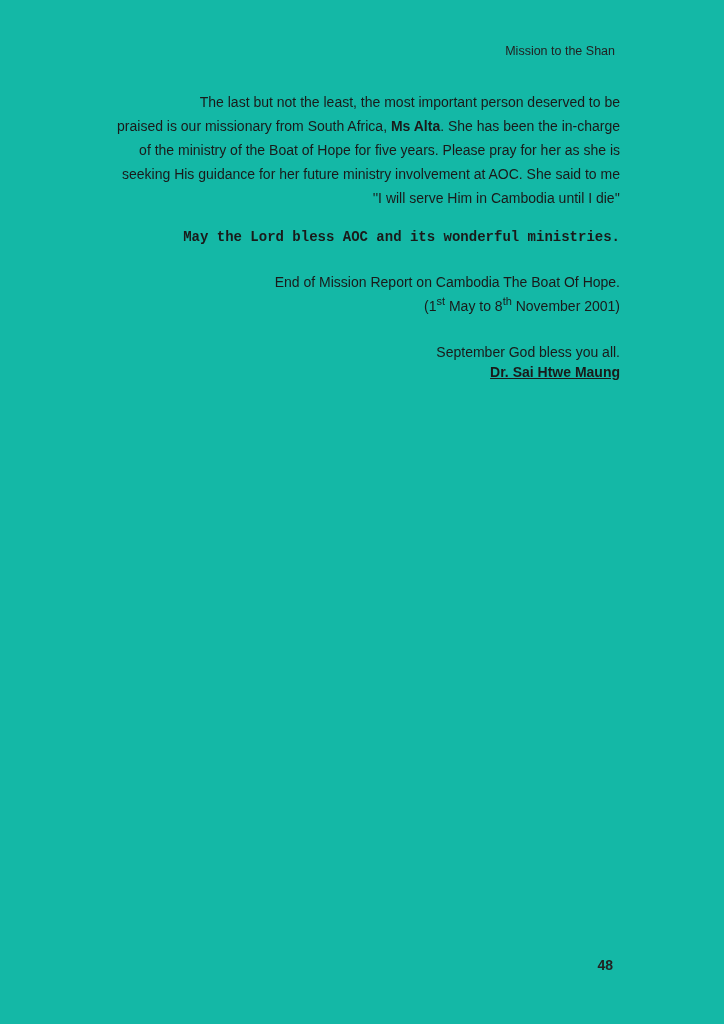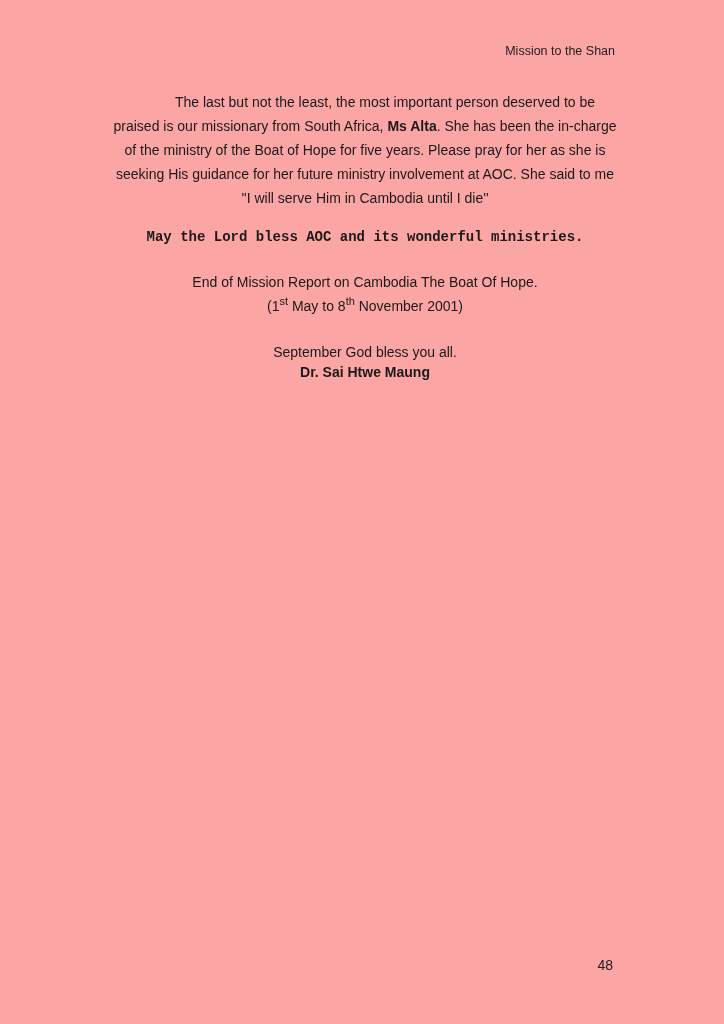--- a/index.html
+++ b/index.html
@@ -4,66 +4,67 @@
 <style>
   html, body {
     margin: 0;
     padding: 0;
     background: #ffffff;
   }
   .sheet {
     position: relative;
     width: 724px;
     height: 1024px;
-    background: #fca5a5;
+    background: #14b8a6;
     font-family: "Liberation Sans", "DejaVu Sans", sans-serif;
     color: #1a1a1a;
     overflow: hidden;
   }
   .running-header {
     position: absolute;
     top: 44px;
     right: 109px;
     font-size: 12.5px;
     line-height: 14px;
     color: #222222;
   }
   .content {
     position: absolute;
     left: 110px;
     top: 90px;
     width: 510px;
     font-size: 14px;
     line-height: 24px;
-    text-align: center;
+    text-align: right;
   }
   .content p { margin: 0; padding: 0; }
   .para { text-indent: 40px; }
   .para b { font-weight: bold; }
   .blessing {
     margin-top: 15px !important;
     font-weight: bold;
     font-family: Liberation Mono, monospace;
   }
   .report-end { margin-top: 21px !important; }
   .date-line sup {
     font-size: 11px;
     line-height: 0;
     position: relative;
     top: -6px;
     vertical-align: baseline;
   }
   .closing { margin-top: 24px !important; line-height: 20px; }
-  .signature { font-weight: bold; line-height: 20px; }
+  .signature { font-weight: bold; line-height: 20px; text-decoration: underline; }
   .page-number {
     position: absolute;
     top: 957px;
     right: 111px;
     font-size: 14px;
     color: #222222;
+    font-weight: bold;
   }
 </style>
 </head>
 <body>
 
 <div class="sheet">
 
   <div class="running-header">Mission to the Shan</div>
 
   <div class="content">

